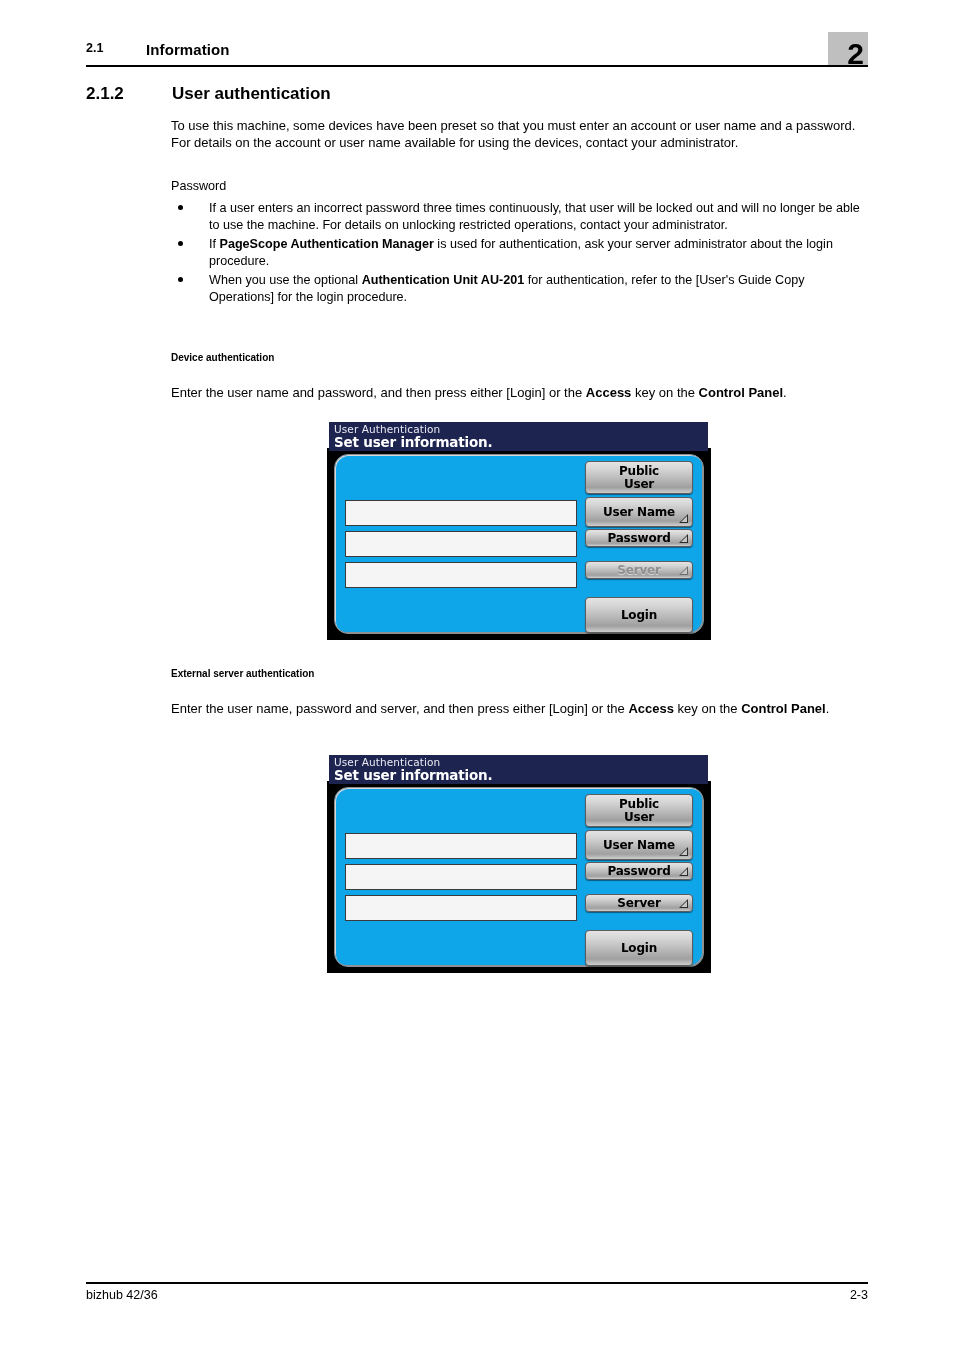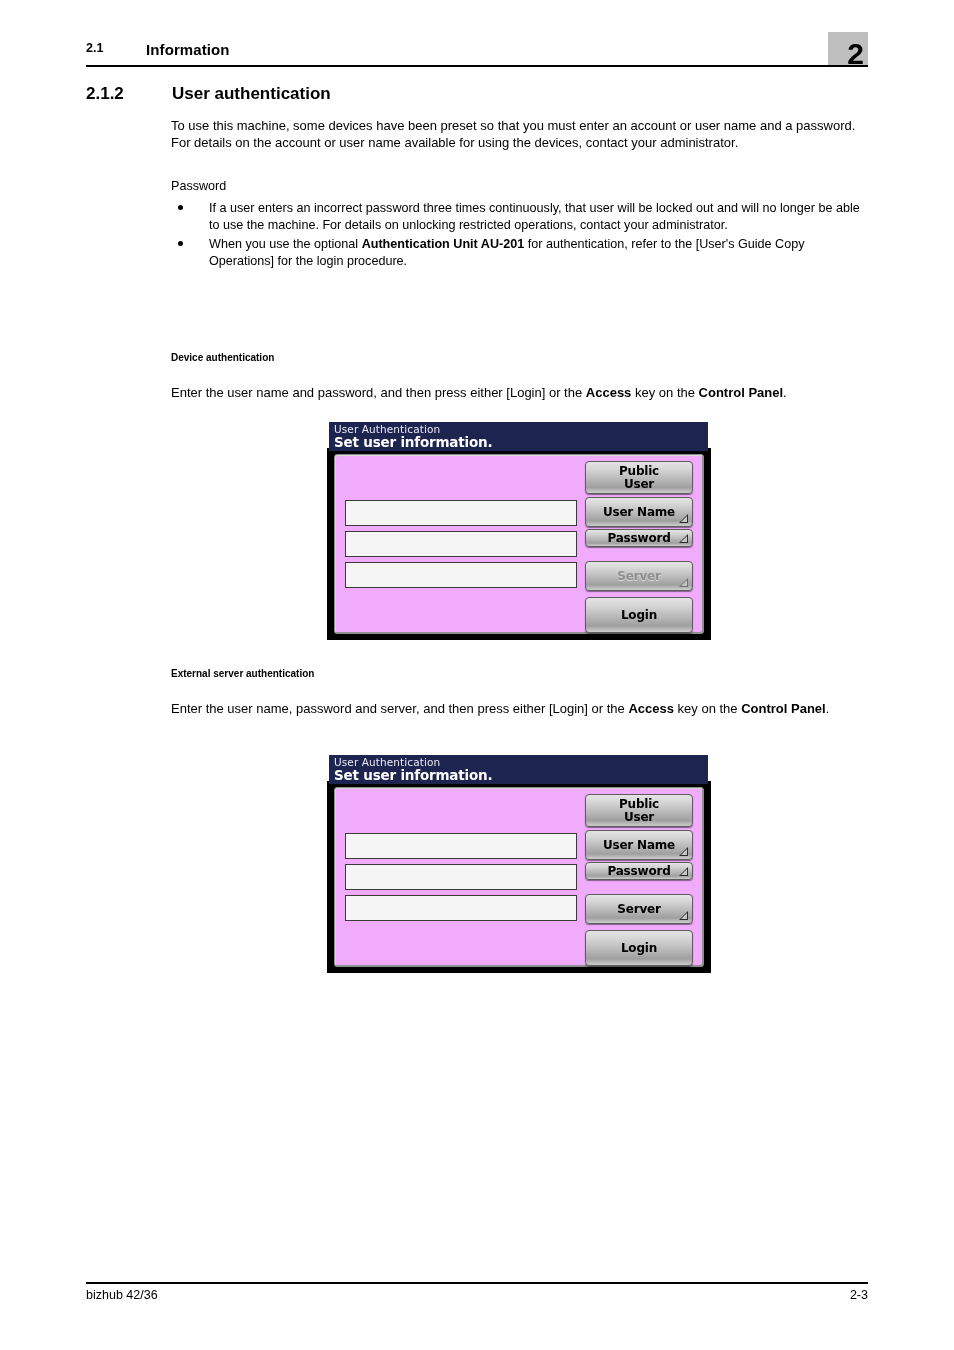--- a/index.html
+++ b/index.html
@@ -187,23 +187,23 @@
     background: #000000;
     box-sizing: border-box;
     padding: 2px;
   }
   .lcd-body {
     position: absolute;
     left: 7px;
     top: 32px;
     width: 370px;
     height: 180px;
-    background: #f0abfc;
+    background: #0ea5e9;
     border: 1px solid #8e8e8e;
-    border-radius: 3px;
+    border-radius: 14px;
     box-sizing: border-box;
     box-shadow: inset 1px 1px 0 #d8d8d8, inset -1px -1px 0 #909090;
   }
 
   .lcd-fields {
     position: absolute;
     left: 10px;
     top: 8px;
     width: 232px;
     height: 162px;
@@ -245,21 +245,21 @@
     font-size: 12px;
     font-weight: bold;
     color: #000;
     line-height: 13px;
     letter-spacing: -0.2px;
     text-align: center;
   }
   .lcd-btn.b-public { top: 0px;   height: 33px; }
   .lcd-btn.b-user   { top: 36px;  height: 30px; }
   .lcd-btn.b-pass   { top: 68px;  height: 18px; }
-  .lcd-btn.b-server { top: 100px; height: 30px; }
+  .lcd-btn.b-server { top: 100px; height: 18px; }
   .lcd-btn.b-login  { top: 136px; height: 36px; }
 
   .lcd-btn.disabled {
     color: #8f8f8f;
     text-shadow: 0 1px 0 #d9d9d9;
   }
   .lcd-btn .tri {
     position: absolute;
     right: 4px;
     bottom: 3px;
@@ -333,20 +333,24 @@
 
   <div class="body-col" style="top:178px;">
     <p class="ref-label">Password</p>
   </div>
 
   <div class="body-col" style="top:200px;">
     <ul class="bullets">
       <li>
         <span class="bullet-dot"></span>
         <span>If a user enters an incorrect password three times continuously, that user will be locked out and will no longer be able to use the machine. For details on unlocking restricted operations, contact your administrator.</span><b></b><span></span>
+      </li>
+      <li>
+        <span class="bullet-dot"></span>
+        <span>If </span><b>PageScope Authentication Manager</b><span> is used for authentication, ask your server administrator about the login procedure.</span>
       </li>
       <li>
         <span class="bullet-dot"></span>
         <span>When you use the optional </span><b>Authentication Unit AU-201</b><span> for authentication, refer to the [User's Guide Copy Operations] for the login procedure.</span>
       </li>
     </ul>
   </div>
 
   <div class="sub-head" style="top:352px;">Device authentication</div>
 

